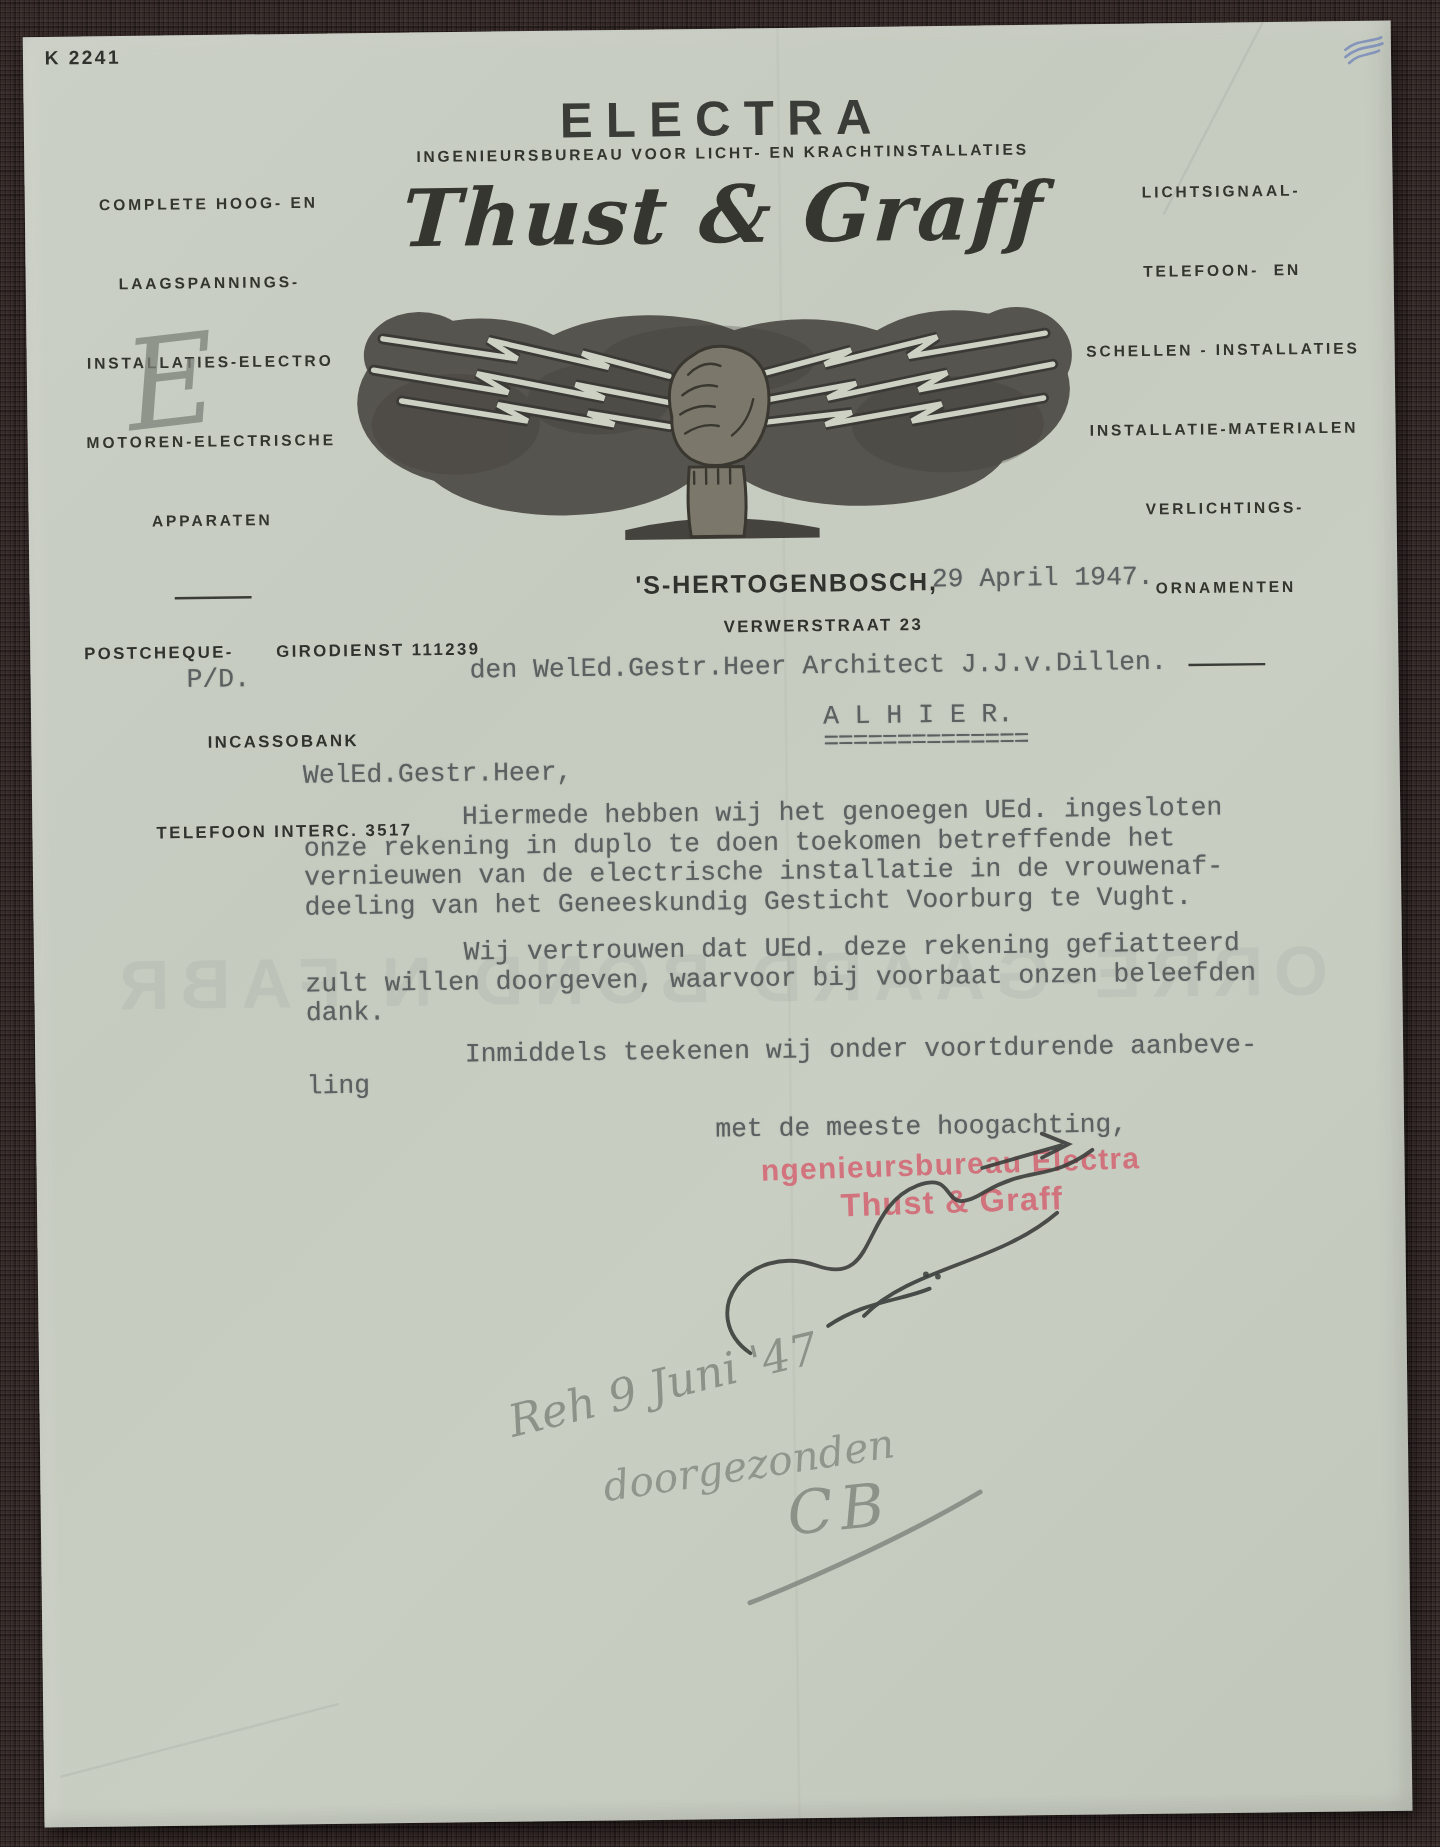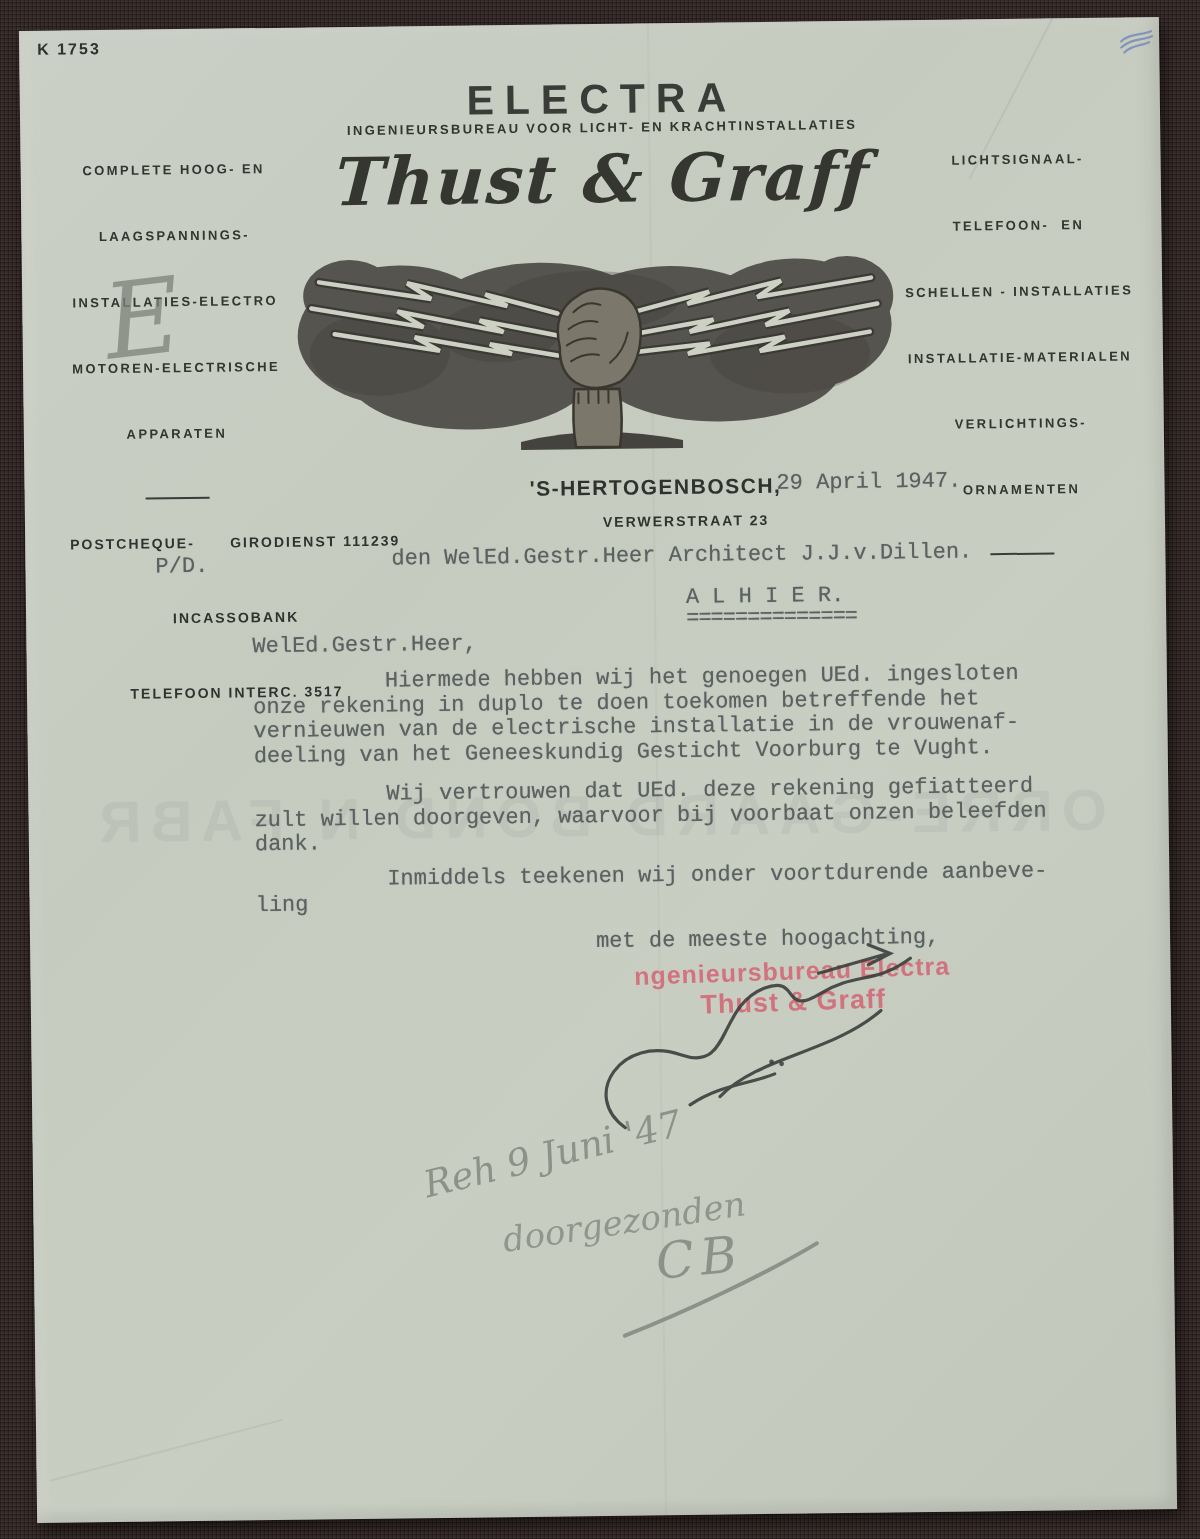--- a/index.html
+++ b/index.html
@@ -37,21 +37,21 @@
 </style>
 </head>
 <body>
 
 <div class="paper">
 
   <div class="crease" style="left:628px;top:0;width:2px;height:1492px;opacity:.5;"></div>
   <div class="crease" style="left:990px;top:-10px;width:2px;height:180px;transform:rotate(28deg);"></div>
   <div class="crease" style="left:10px;top:1420px;width:240px;height:2px;transform:rotate(-14deg);"></div>
 
-  <div class="abs printed" style="left:18px;top:10px;font-size:16px;letter-spacing:2px;">K 1753</div>
+  <div class="abs printed" style="left:18px;top:10px;font-size:16px;letter-spacing:2px;">K 2241</div>
 
   <svg class="abs" style="left:1096px;top:8px;" width="44" height="34" viewBox="0 0 44 34">
     <g stroke="#6e82b8" stroke-width="2.2" fill="none" stroke-linecap="round" opacity=".75">
       <path d="M6 16 C 14 8, 26 10, 36 6"></path>
       <path d="M6 22 C 16 13, 27 15, 37 11"></path>
       <path d="M9 27 C 17 19, 26 21, 34 17"></path>
     </g>
   </svg>
 
   <div class="abs printed svc" style="left:18px;top:86px;width:270px;">

